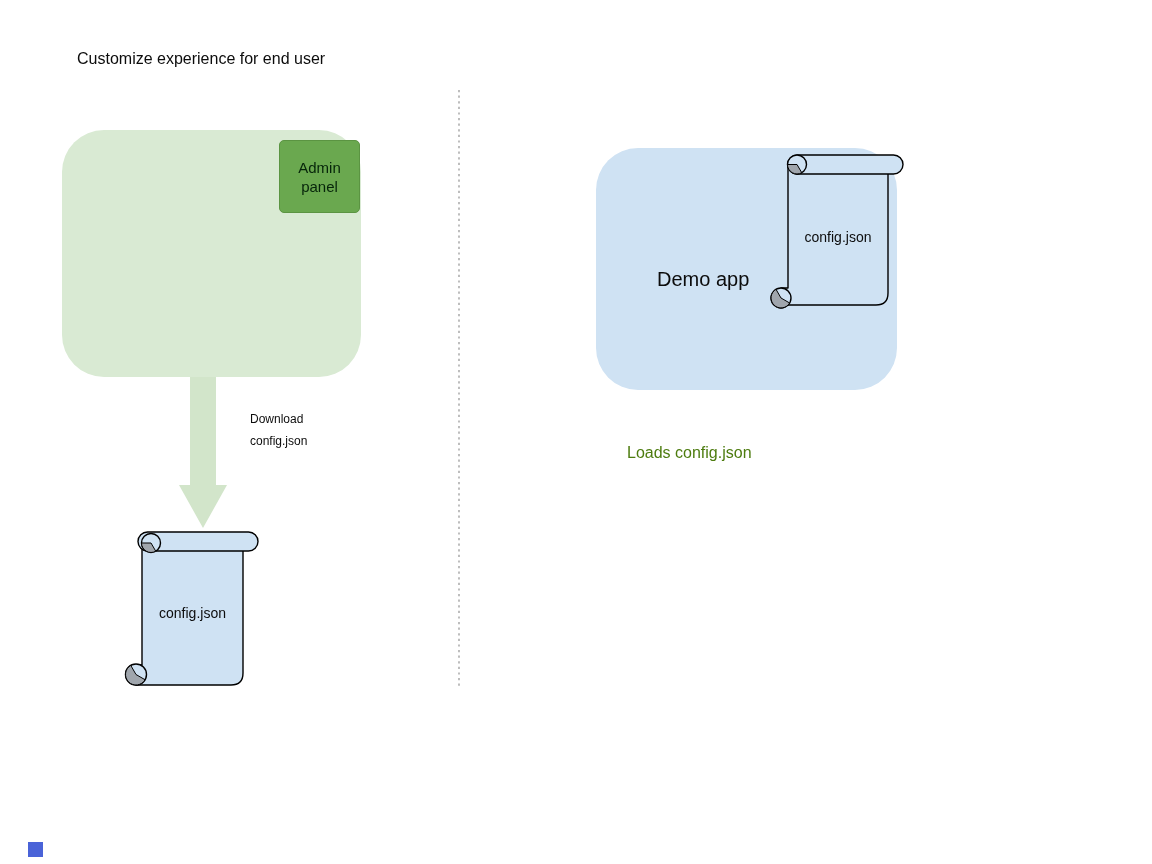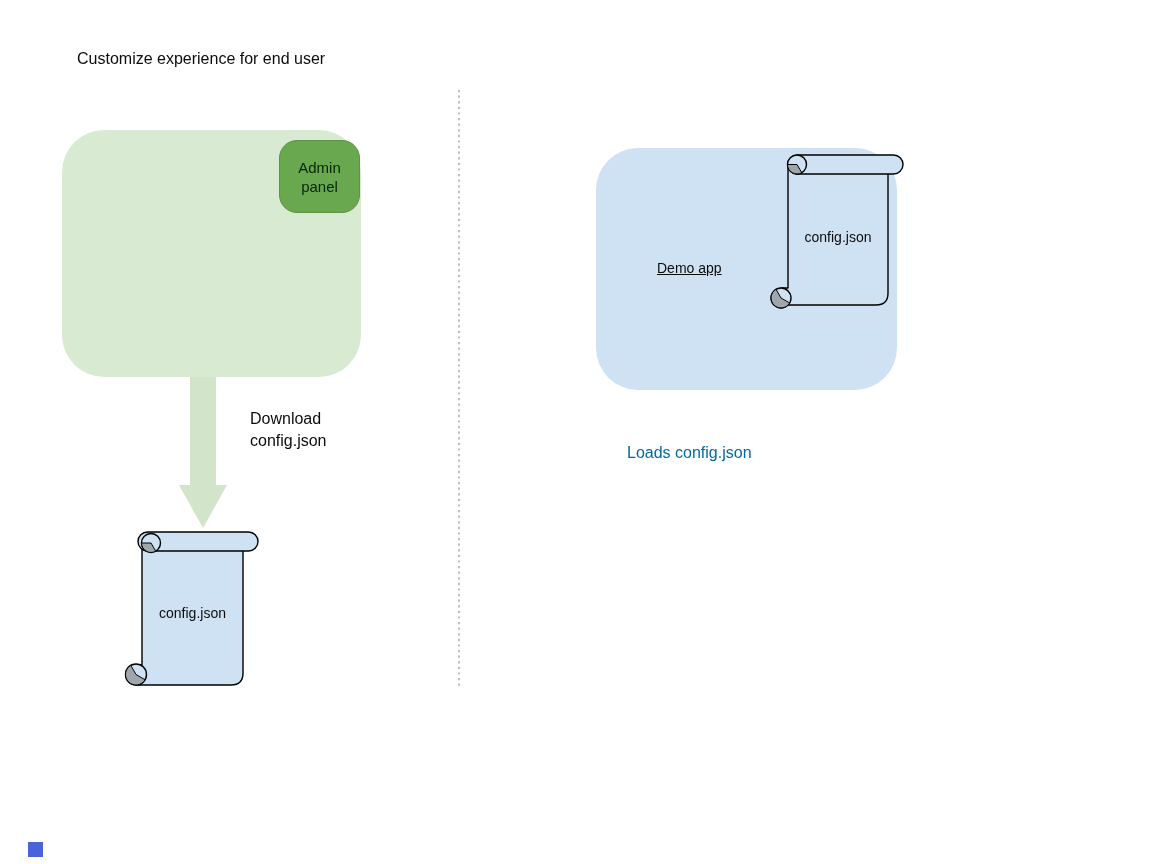--- a/index.html
+++ b/index.html
@@ -14,48 +14,48 @@
   #admin-box{
     position:absolute;left:62px;top:130px;width:299px;height:247px;
     border-radius:42px;background:#d9ead3;
   }
   #admin-app-label{
     position:absolute;left:0;right:0;top:116px;text-align:center;
     font-size:18px;color:#0c0c0c;
   }
   #admin-panel{
     position:absolute;left:217px;top:10px;width:81px;height:73px;
-    border-radius:18px;background:#6aa84f;border:1px solid #5b9442;
+    border-radius:5px;background:#6aa84f;border:1px solid #5b9442;
     display:flex;align-items:center;justify-content:center;
     text-align:center;font-size:15px;line-height:19px;color:#06250a;
     box-sizing:border-box;padding:4px;
   }
   #arrow-svg{position:absolute;left:175px;top:375px;width:57px;height:157px;}
   #download-caption{
-    position:absolute;left:250px;top:408px;font-size:16px;line-height:22px;
+    position:absolute;left:250px;top:408px;font-size:12px;line-height:22px;
     white-space:pre-line;color:#0c0c0c;
   }
   #scroll-left-svg{position:absolute;left:120px;top:515px;width:155px;height:185px;}
   #config-label-left{
     position:absolute;left:142px;top:605px;width:101px;text-align:center;
     font-size:14px;color:#0c0c0c;
   }
   #divider-svg{position:absolute;left:457px;top:90px;width:4px;height:598px;}
 
   #demo-box{
     position:absolute;left:596px;top:148px;width:301px;height:242px;
     border-radius:42px;background:#cfe2f3;
   }
-  #demo-app-label{position:absolute;left:657px;top:260px;font-size:14px;color:#0c0c0c;text-decoration:underline;}
+  #demo-app-label{position:absolute;left:657px;top:268px;font-size:20px;color:#0c0c0c;}
   #scroll-right-svg{position:absolute;left:765px;top:148px;width:148px;height:170px;}
   #config-label-right{
     position:absolute;left:788px;top:229px;width:100px;text-align:center;
     font-size:14px;color:#0c0c0c;
   }
-  #loads-caption{position:absolute;left:627px;top:444px;font-size:16px;color:#0369a1;}
+  #loads-caption{position:absolute;left:627px;top:444px;font-size:16px;color:#4d7c0f;}
 
   #blue-marker{position:absolute;left:28px;top:842px;width:15px;height:15px;}
 
   .outline{stroke:#000000;stroke-width:1.4;stroke-linejoin:round;}
   .thin-outline{stroke:#000000;stroke-width:1;stroke-linejoin:round;}
 </style>
 </head>
 <body>
 
 <div id="canvas">

